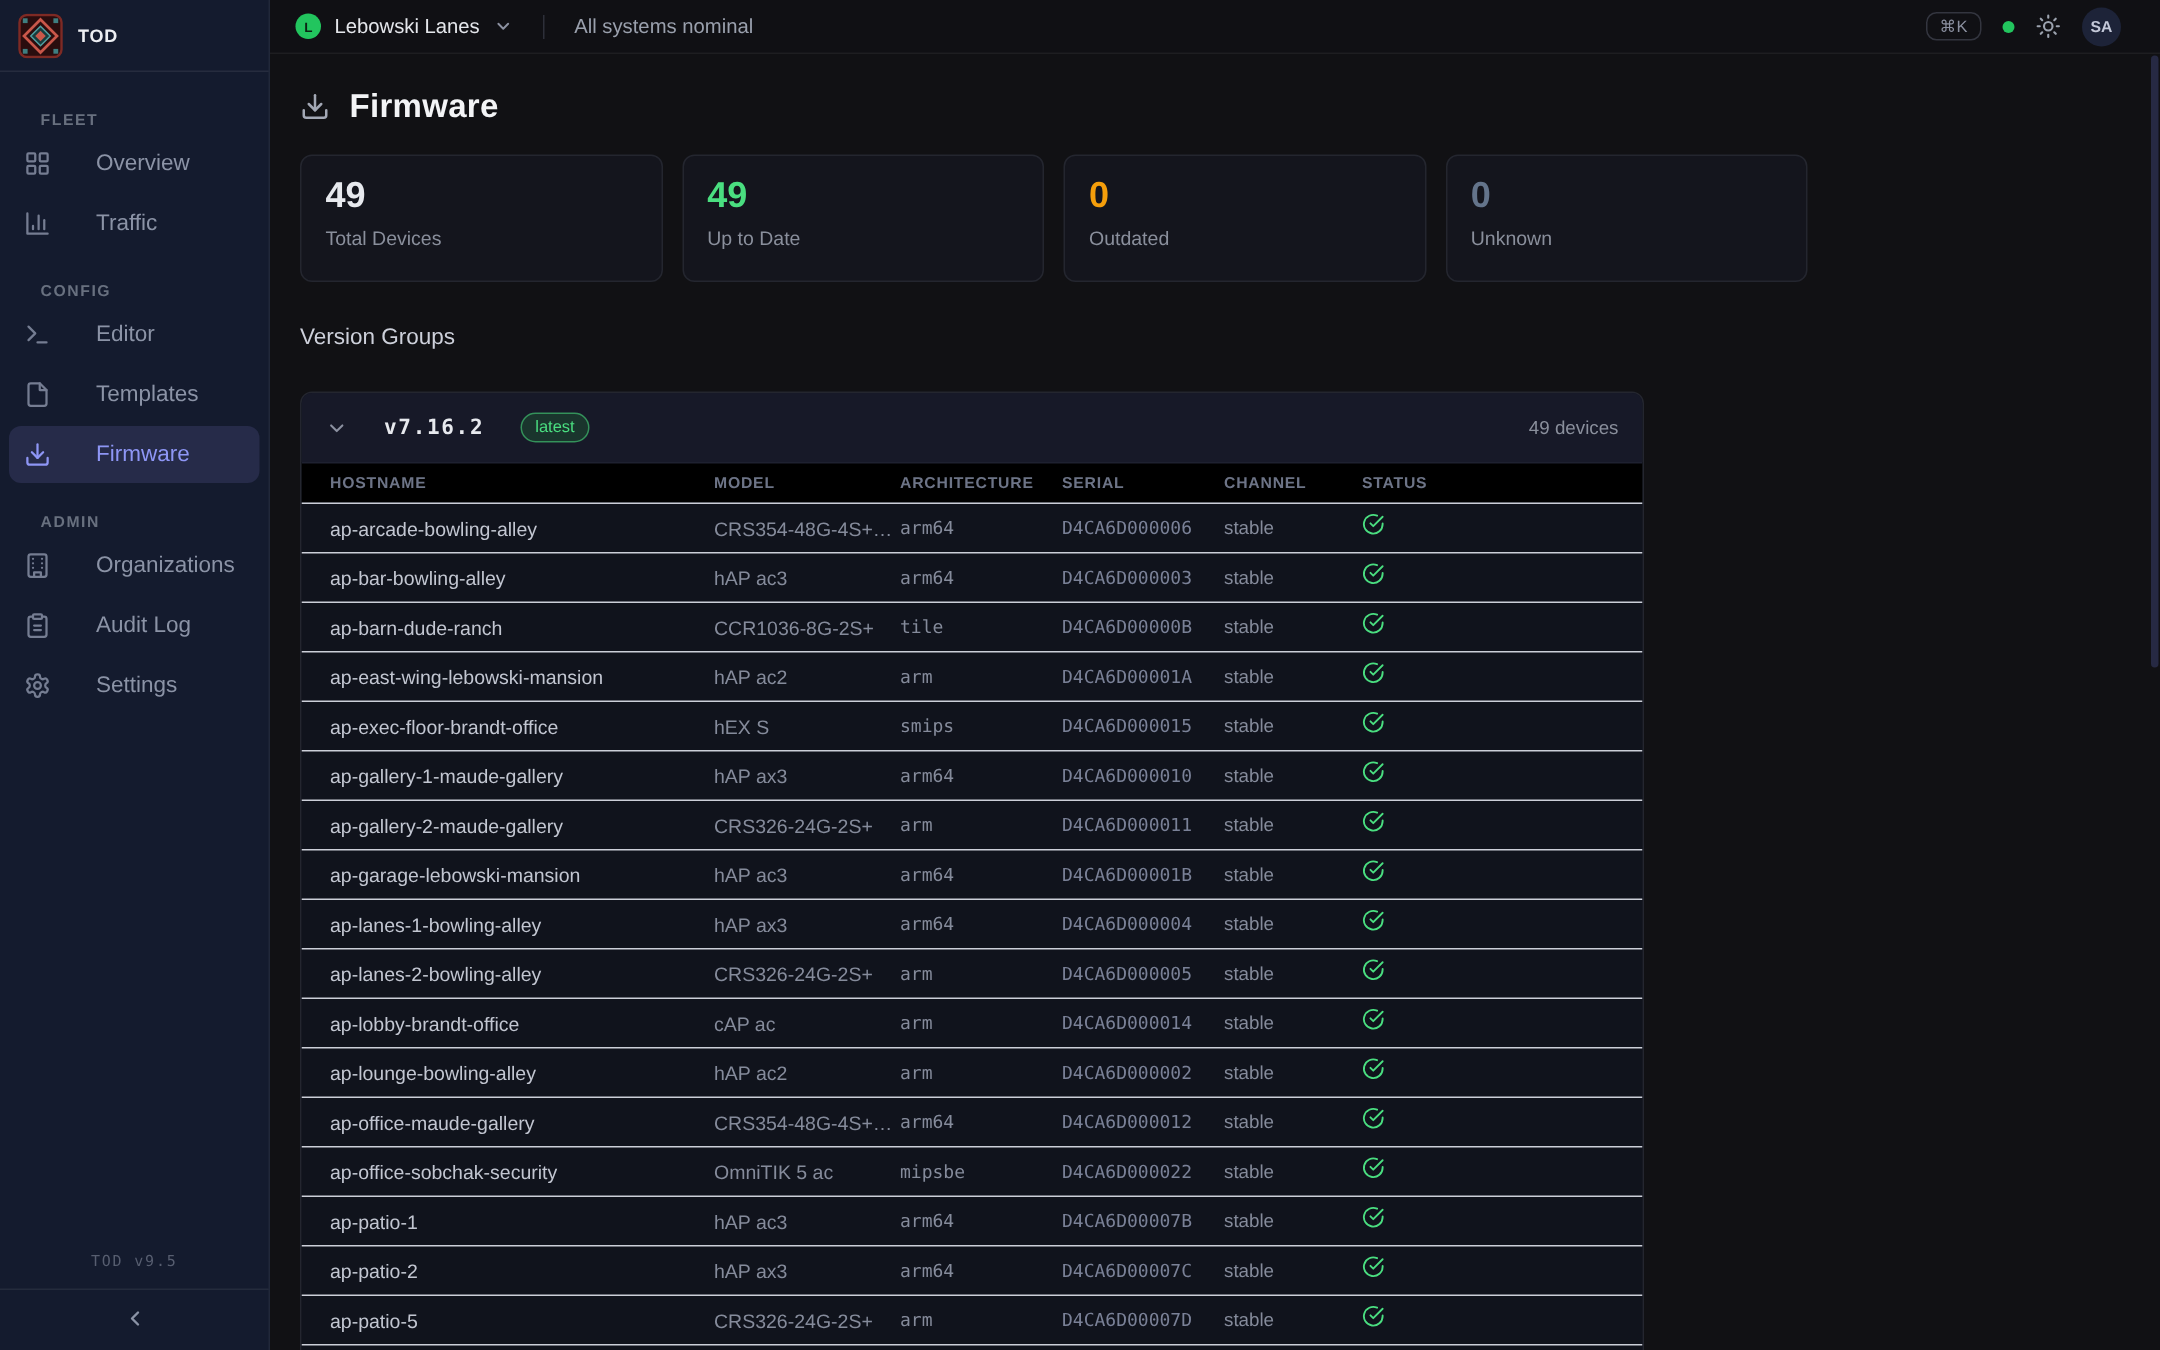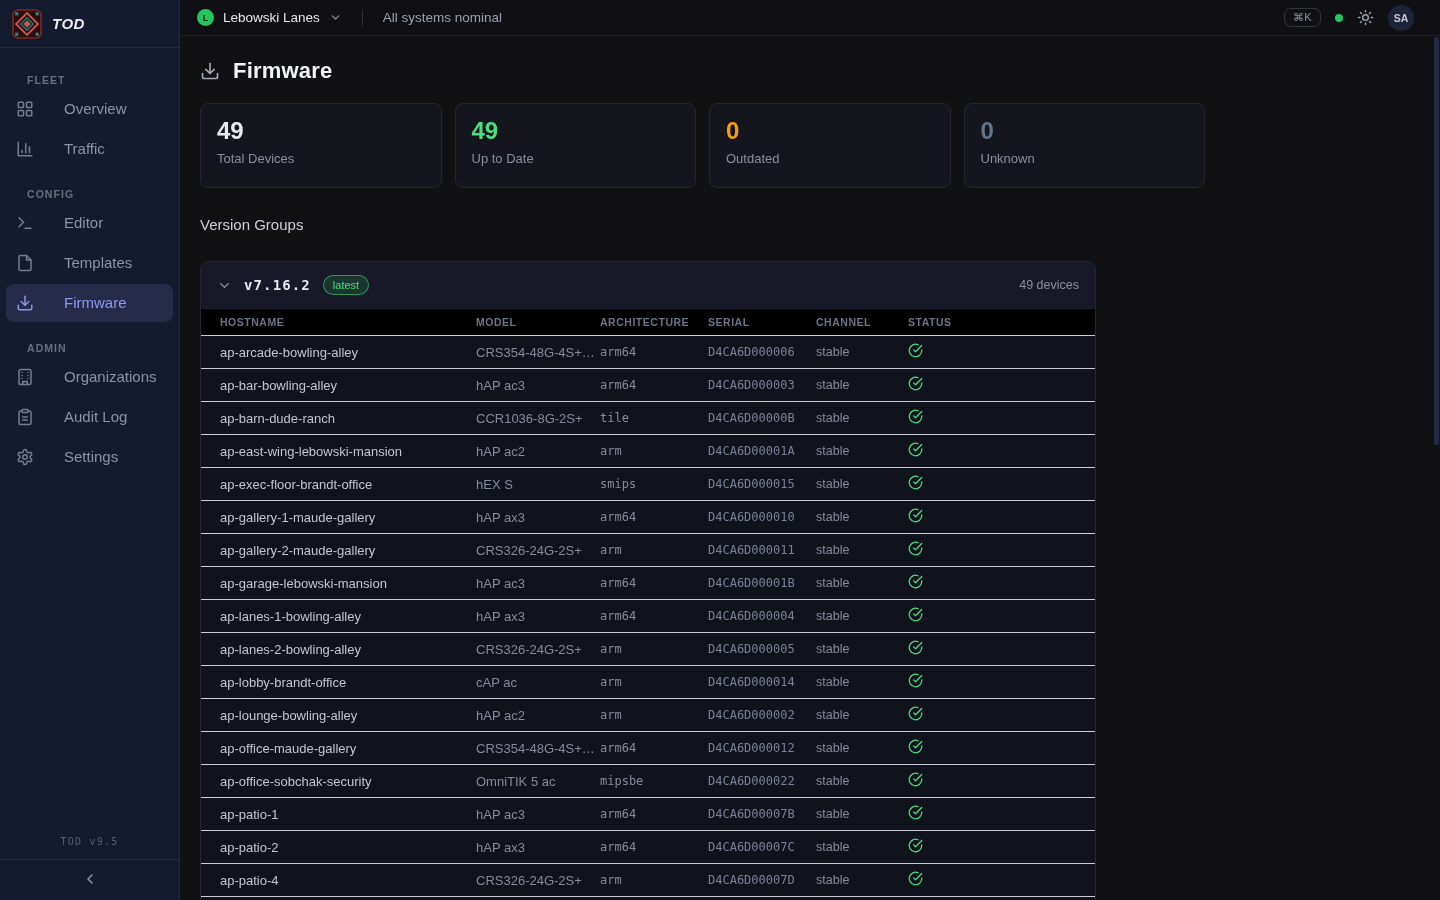--- a/index.html
+++ b/index.html
@@ -6,21 +6,21 @@
   html,body { width:1440px; height:900px; overflow:hidden; background:#111114;
     font-family:"Liberation Sans", sans-serif; -webkit-font-smoothing:antialiased; }
   .app { display:flex; width:1440px; height:900px; }
 
   
   .sidebar { width:180px; min-width:180px; background:#141b2e; display:flex; flex-direction:column;
     border-right:1px solid rgba(255,255,255,0.06); }
   .logo-row { display:flex; align-items:center; gap:10px; height:48px; padding:0 12px;
     border-bottom:1px solid rgba(255,255,255,0.08); }
   .logo { width:30px; height:30px; display:flex; }
-  .brand-name { color:#eceef2; font-weight:700; font-size:15px; letter-spacing:0.5px;font-style:italic; }
+  .brand-name { color:#eceef2; font-weight:700; font-size:12px; letter-spacing:0.5px; }
   nav { flex:1; padding-top:6px; }
   .nav-section-label { display:block; font-size:10.5px; letter-spacing:0.1em; color:#68707f;
     padding:0 27px; margin:20px 0 4px; font-weight:700; }
   .nav-item { display:flex; align-items:flex-start; gap:30px; margin:2px 6px; padding:10px 10px;
     border-radius:8px; color:#8b93a6; font-size:15px; cursor:pointer; }
   .nav-item .icn { width:18px; height:18px; display:flex; color:#757d92; }
   .nav-item.active { background:#262b49; color:#8e96f5; }
   .nav-item.active .icn { color:#8e96f5; }
   .icn svg { width:100%; height:100%; }
   .sidebar-foot { }
@@ -59,21 +59,21 @@
     margin-bottom:28px; }
   .stat-card { background:#14151d; border:1px solid #24262f; border-radius:8px; height:85px;
     padding:13px 16px; }
   .stat-value { font-size:24px; font-weight:700; line-height:1.2; }
   .stat-label { font-size:13px; color:#8a8f9c; margin-top:5px; }
 
   .section-title { color:#cdd0da; font-size:15px; margin-bottom:28px; }
 
   .group-card { width:896px; background:#11131d; border:1px solid #24262f; border-radius:8px;
     overflow:hidden; }
-  .group-header { height:46px; display:flex; align-items:center; gap:12px; padding:4px 16px;
+  .group-header { height:46px; display:flex; align-items:center; gap:24px; padding:4px 16px;
     background:#171928; cursor:pointer;text-align:right; }
   .group-header .chev { width:15px; height:15px; }
   .group-version { font-family:"DejaVu Sans Mono", monospace; font-size:14px; color:#e7e9ee;
     letter-spacing:0.08em; font-weight:700; }
   .latest-badge { font-size:11px; color:#4ade80; background:rgba(34,120,60,0.30);
     border:1px solid rgba(74,222,128,0.55); border-radius:999px; padding:3px 9px; }
   .device-count { margin-left:auto; color:#8a8f9c; font-size:12.5px; }
 
   .thead, .trow { display:grid; grid-template-columns:256px 124px 108px 108px 92px 1fr;
     align-items:center; padding-left:19px; }
@@ -497,21 +497,21 @@
               <span class="td-serial">D4CA6D00007C</span>
               <span class="td-chan">stable</span>
               <span class="td-status"><span class="icn">
                   <svg viewBox="0 0 24 24" fill="none" stroke="currentColor" stroke-width="2" stroke-linecap="round" stroke-linejoin="round">
                     <path d="M22 11.08V12a10 10 0 1 1-5.93-9.14"></path>
                     <polyline points="22 4 12 14.01 9 11.01"></polyline>
                   </svg>
                 </span></span>
             </div>
             <div class="trow">
-              <span class="td-host">ap-patio-4</span>
+              <span class="td-host">ap-patio-5</span>
               <span class="td-model">CRS326-24G-2S+</span>
               <span class="td-arch">arm</span>
               <span class="td-serial">D4CA6D00007D</span>
               <span class="td-chan">stable</span>
               <span class="td-status"><span class="icn">
                   <svg viewBox="0 0 24 24" fill="none" stroke="currentColor" stroke-width="2" stroke-linecap="round" stroke-linejoin="round">
                     <path d="M22 11.08V12a10 10 0 1 1-5.93-9.14"></path>
                     <polyline points="22 4 12 14.01 9 11.01"></polyline>
                   </svg>
                 </span></span>

